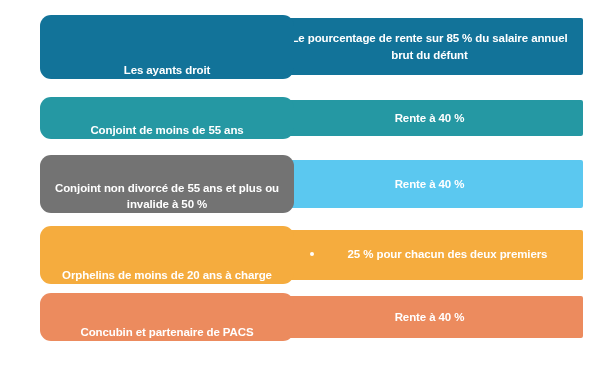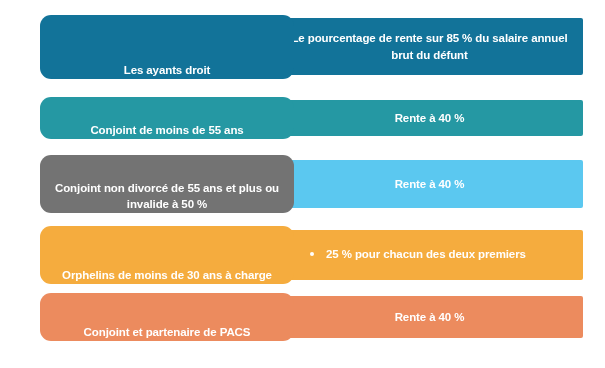--- a/index.html
+++ b/index.html
@@ -72,21 +72,21 @@
     list-style: none;
     width: 100%;
     box-sizing: border-box;
   }
   .bullet-item {
     position: relative;
     font-size: 11.5px;
     font-weight: bold;
     line-height: 1.85;
     color: #ffffff;
-    text-align: left;
+    text-align: center;
     letter-spacing: -0.1px;
     padding-left: 16px;
   }
   .bullet-item::before {
     content: "";
     position: absolute;
     left: 0;
     top: 8px;
     width: 4px;
     height: 4px;
@@ -122,24 +122,24 @@
         <div class="label-text">Conjoint non divorcé de 55 ans et plus ou invalide à 50 %</div>
       </div>
     </div>
     <div class="row">
       <div class="value-panel" style="background: rgb(245, 172, 62); top: 230px; height: 50px;">
         <ul class="bullet-list">
           <li class="bullet-item">25 % pour chacun des deux premiers</li>
         </ul>
       </div>
       <div class="label-block" style="background: rgb(245, 172, 62); top: 226px; height: 58px;">
-        <div class="label-text">Orphelins de moins de 30 ans à charge</div>
+        <div class="label-text">Orphelins de moins de 20 ans à charge</div>
       </div>
     </div>
     <div class="row">
       <div class="value-panel" style="background: rgb(236, 139, 94); top: 296px; height: 42px;">
         <div class="value-text">Rente à 40 %</div>
       </div>
       <div class="label-block" style="background: rgb(236, 139, 94); top: 293px; height: 48px;">
-        <div class="label-text">Conjoint et partenaire de PACS</div>
+        <div class="label-text">Concubin et partenaire de PACS</div>
       </div>
     </div>
   </div>
 
 </body></html>

